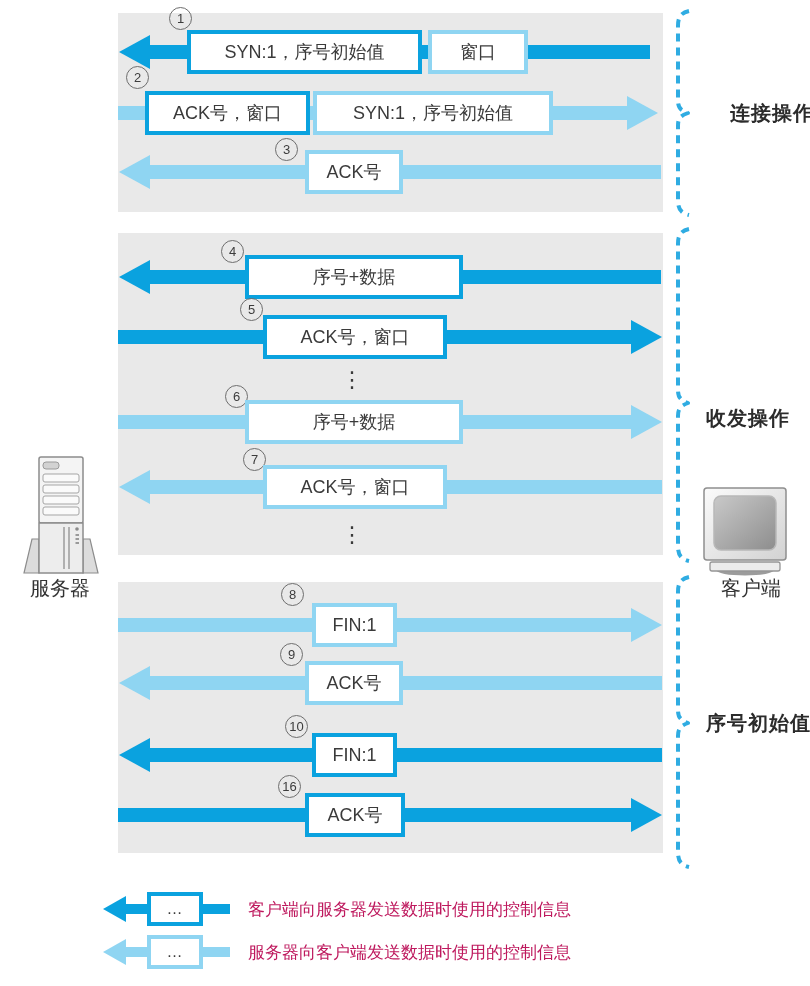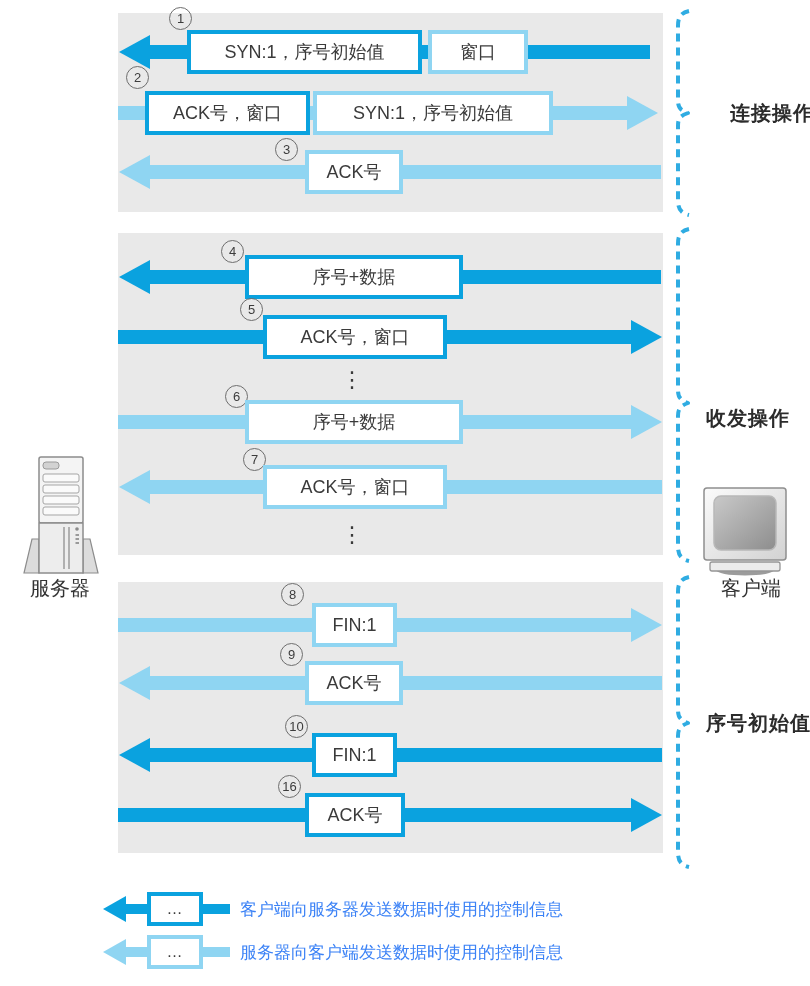--- a/index.html
+++ b/index.html
@@ -32,21 +32,21 @@
   .mbox.dark{border:4px solid var(--dark);}
   .mbox.light{border:4px solid var(--light);}
   .lbox{top:-17px;height:34px;font-size:16px;letter-spacing:1px;}
 
   .circ{position:absolute;width:23px;height:23px;border:1.5px solid #6e6e6e;border-radius:50%;display:flex;align-items:center;justify-content:center;font-size:13px;color:#3c3c3c;line-height:1;}
 
   .vdots{position:absolute;transform:translate(-50%,-50%);font-size:22px;color:#3a3a3a;line-height:1;}
 
   .sec-label{position:absolute;left:706px;transform:translateY(-50%);font-size:20px;font-weight:600;color:#2b2b2b;letter-spacing:1px;white-space:nowrap;}
   .ep-label{position:absolute;transform:translateX(-50%);font-size:20px;color:#333;white-space:nowrap;font-family:Liberation Serif, serif;}
-  .legend-text{position:absolute;left:240px;transform:translateY(-50%);font-size:17px;color:#3b82f6;white-space:nowrap;}
+  .legend-text{position:absolute;left:248px;transform:translateY(-50%);font-size:17px;color:#be185d;white-space:nowrap;}
 
   .bracket{position:absolute;overflow:visible;}
   .bracket path{fill:none;stroke:var(--bracket);stroke-width:4;stroke-dasharray:8 6;stroke-linejoin:round;}
 </style>
 </head>
 <body>
 
 <div id="stage">
 
   <div class="panel" style="top:13px;height:199px;"></div>

